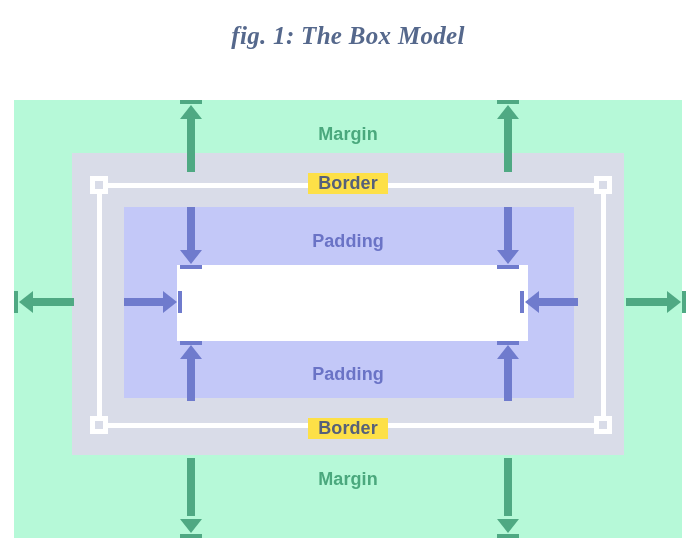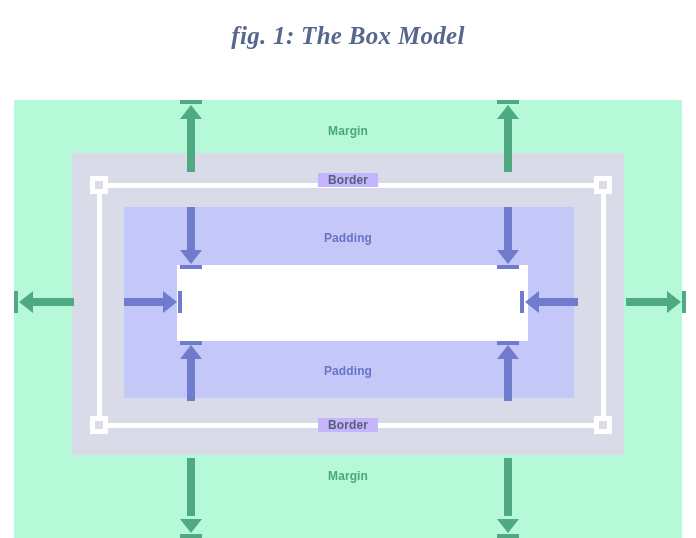--- a/index.html
+++ b/index.html
@@ -73,21 +73,21 @@
     width: 351px;
     height: 76px;
     background: #ffffff;
   }
 
   
   .label {
     position: absolute;
     text-align: center;
     font-weight: 700;
-    font-size: 12px;
+    font-size: 18px;
     white-space: nowrap;
     letter-spacing: 0.1px;
   }
   .label-margin { color: #4aa87d; }
   .label-border { color: #56607a; }
   .label-padding { color: #6a73c6; }
   .label-element { color: #525b72; }
 
   #label-margin-top    { left: 0; top: 124px; width: 696px; }
   #label-margin-bottom { left: 0; top: 469px; width: 696px; }
@@ -96,21 +96,21 @@
   #label-padding-top   { left: 0; top: 231px; width: 696px; }
   #label-padding-bottom{ left: 0; top: 364px; width: 696px; }
   #label-element       { left: 0; top: 296px; width: 696px; }
 
   
   .label > span {
     display: inline-block;
     padding: 0 10px;
   }
   #label-border-top > span,
-  #label-border-bottom > span { background: #c4b5fd; }
+  #label-border-bottom > span { background: #fde047; }
 
   
   .guide-line {
     position: absolute;
     background: #ffffff;
   }
   .guide-h { height: 5px; }
   .guide-v { width: 5px; }
 
   #guide-top    { left: 99px;  top: 183px; width: 504px; }

